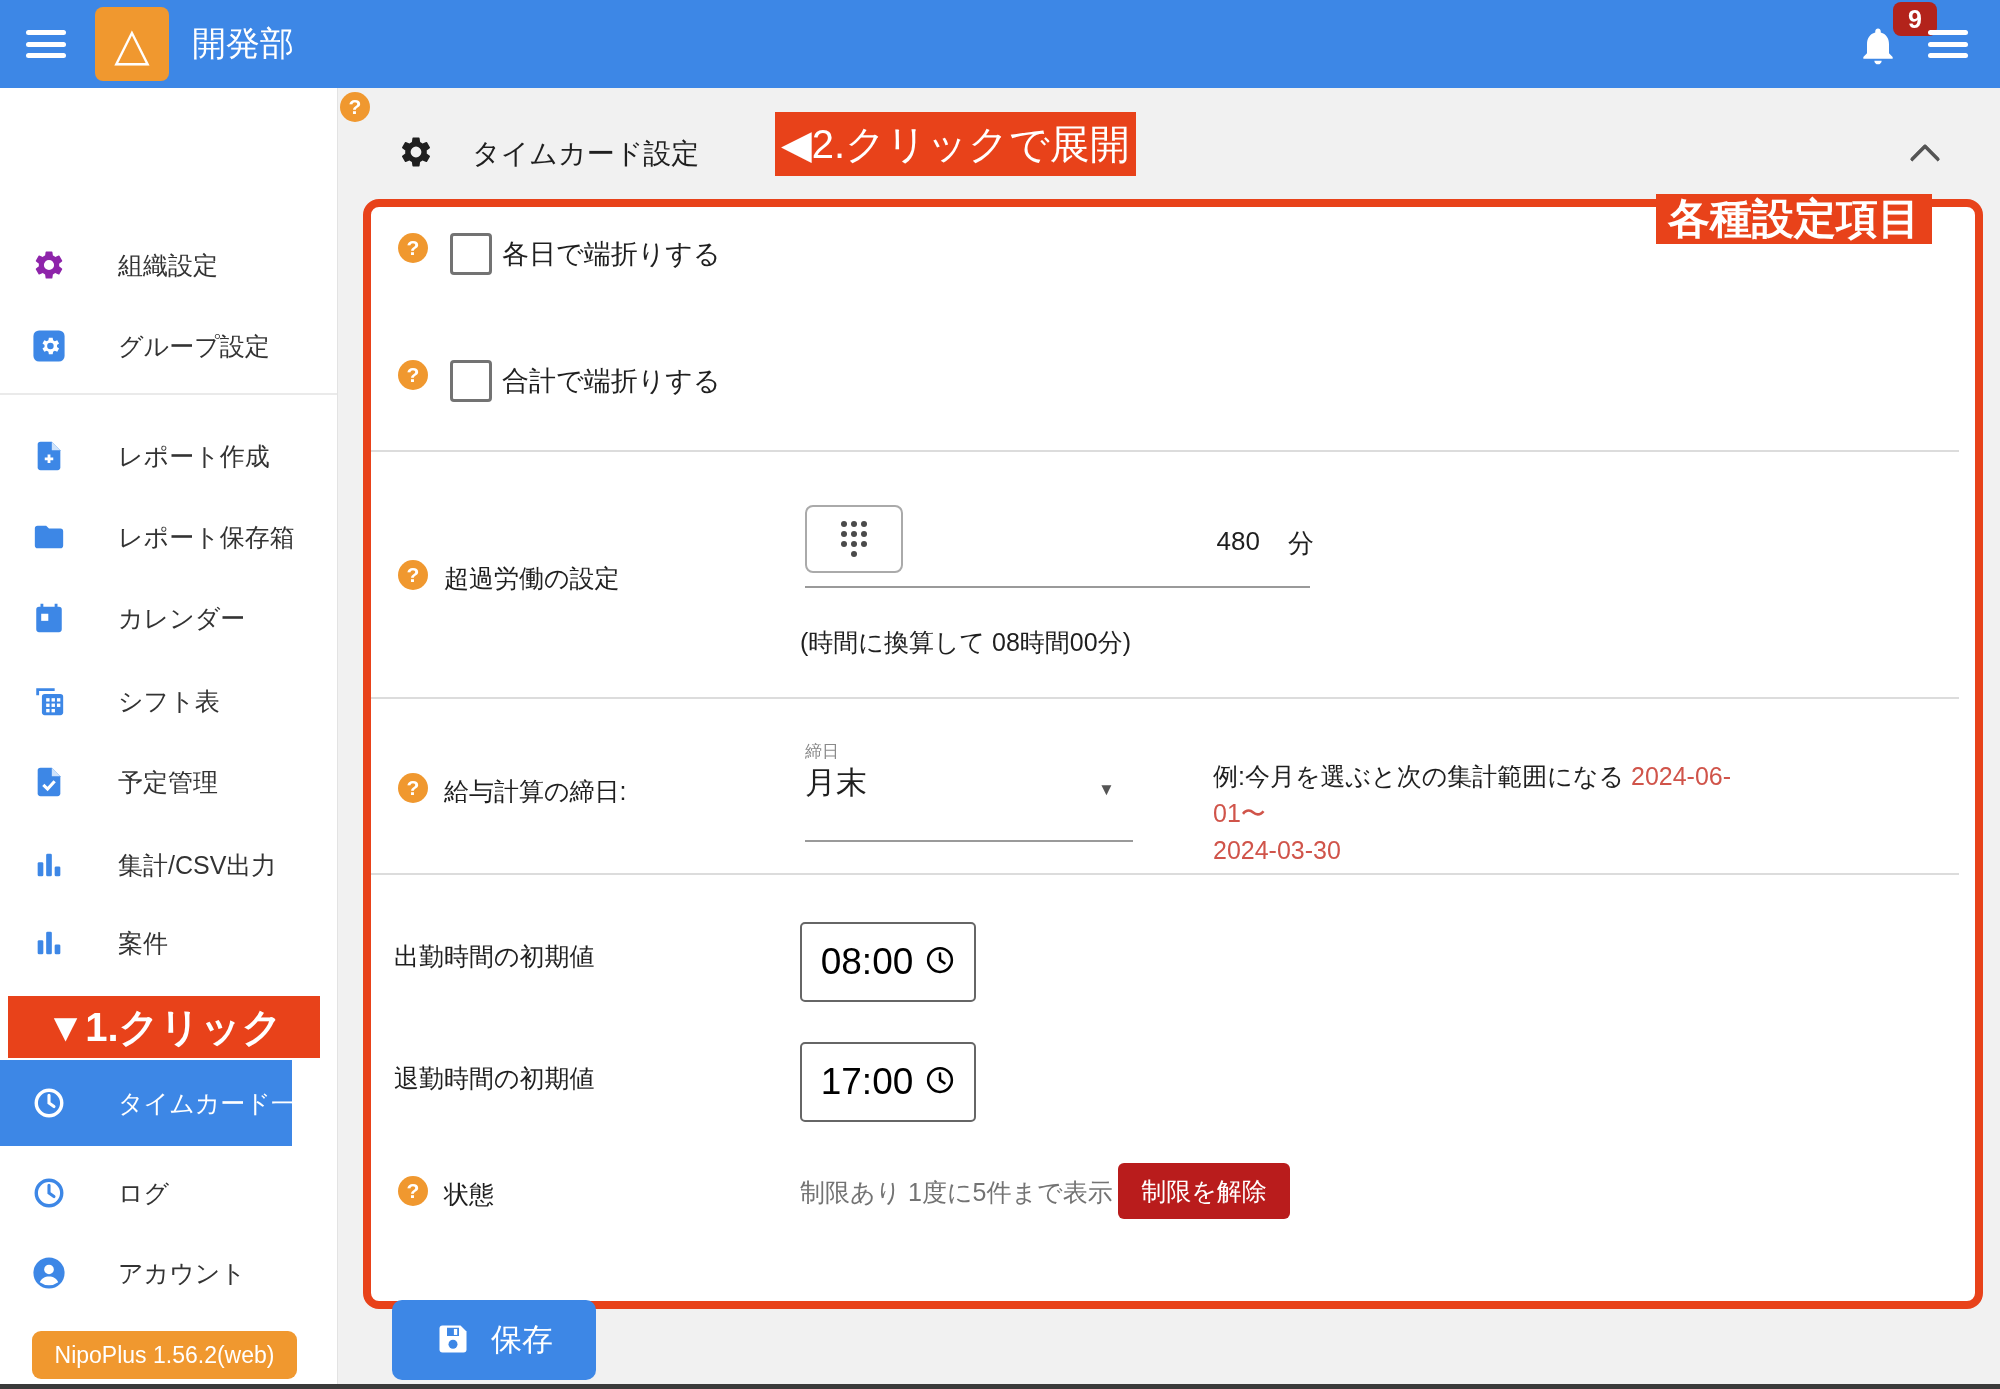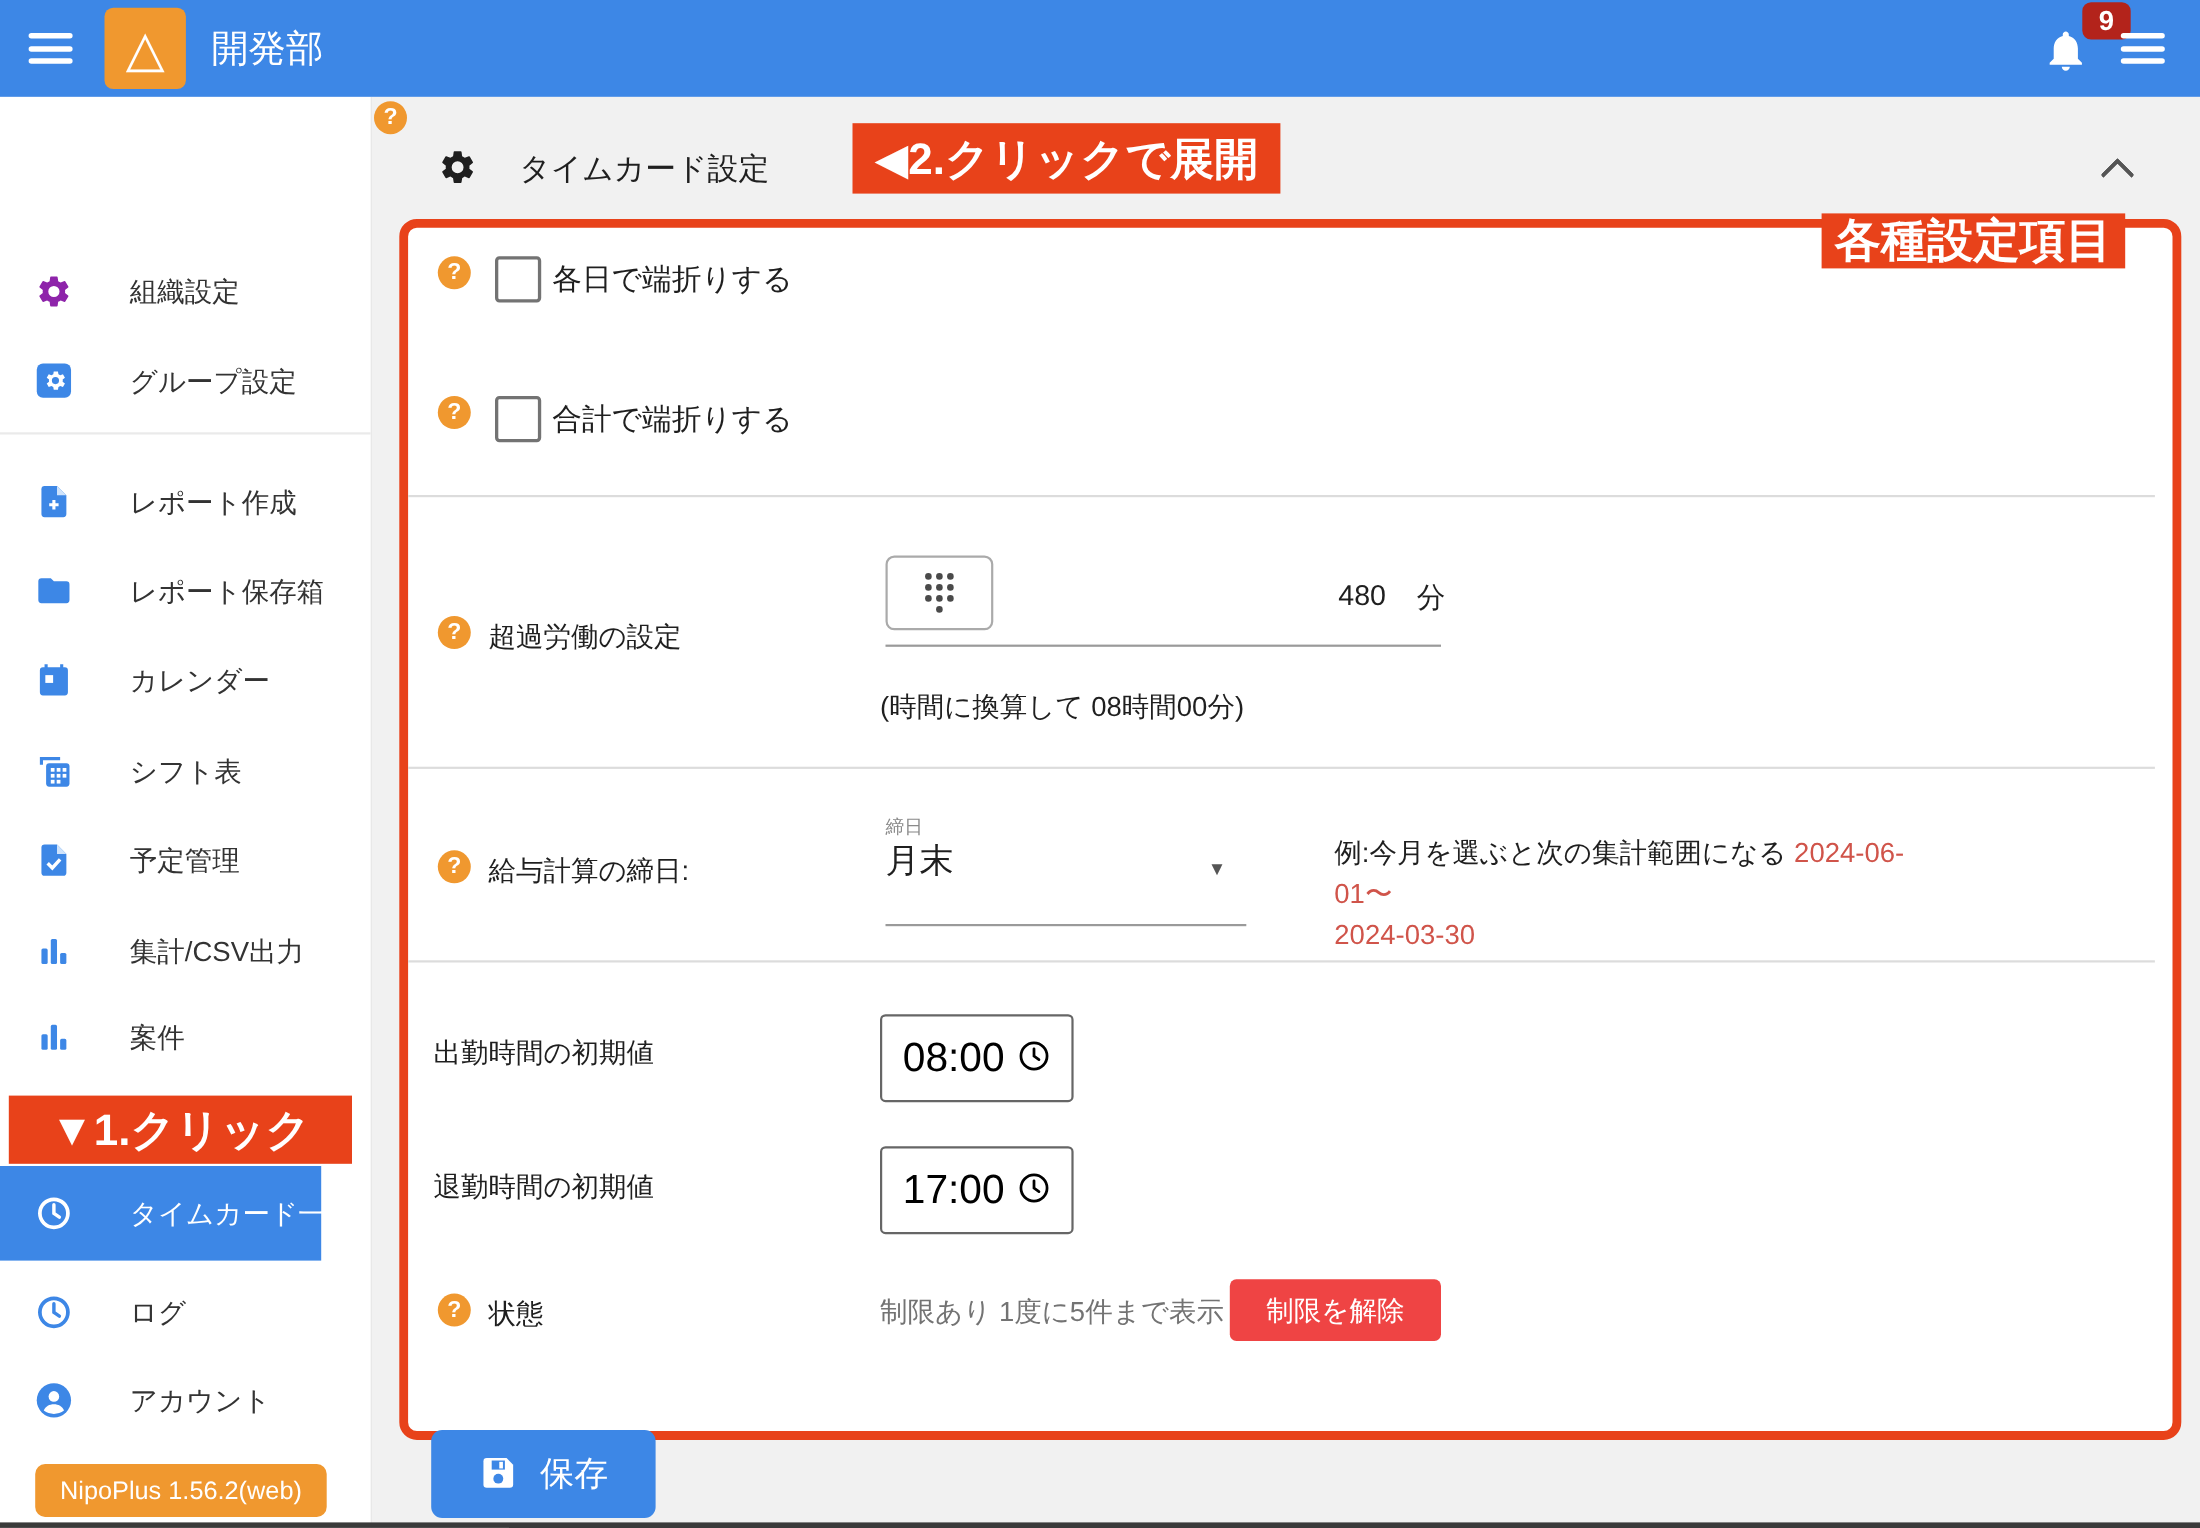--- a/index.html
+++ b/index.html
@@ -33,22 +33,22 @@
           font-size:40px;display:flex;align-items:center;justify-content:center;white-space:nowrap;z-index:12}
   .version-badge{left:32px;top:1243px;width:265px;height:48px;background:#f0982f;border-radius:9px;color:#fff;
                  font-size:23px;display:flex;align-items:center;justify-content:center;cursor:pointer}
 
   
   .help{width:30px;height:30px;border-radius:50%;background:#f0982f;color:#fff;font-size:21px;font-weight:bold;
         display:flex;align-items:center;justify-content:center;cursor:pointer}
   .help-top{left:340px;top:92px}
   .panel-gear{left:398px;top:134px;width:36px;height:36px}
   .panel-title{left:472px;top:134px;height:40px;display:flex;align-items:center;font-size:28px;color:#1f1f1f}
-  .annot2{left:775px;top:112px;height:64px;background:#e8421a;color:#fff;font-weight:bold;font-size:40px;
-          display:flex;align-items:center;padding:0 20px;white-space:nowrap;z-index:12}
+  .annot2{left:775px;top:112px;height:64px;background:#e8421a;color:#fff;font-weight:normal;font-size:40px;
+          display:flex;align-items:center;padding:0 6px;white-space:nowrap;z-index:12}
   .chevron-up{left:1908px;top:146px;width:34px;height:20px;cursor:pointer}
   .chevron-up:before{content:"";position:absolute;left:6px;top:2px;width:18px;height:18px;
         border-left:4px solid #555;border-top:4px solid #555;transform:rotate(45deg);border-radius:2px}
 
   
   .red-box{left:363px;top:199px;width:1604px;height:1094px;background:#fff;border:8px solid #e8421a;border-radius:16px;z-index:5}
   .annot3{left:1656px;top:194px;height:50px;background:#e8421a;color:#fff;font-weight:bold;font-size:42px;
           display:flex;align-items:center;padding:0 12px;white-space:nowrap;z-index:12}
   .card-div{position:absolute;left:371px;width:1588px;height:2px;background:#dcdcdc;z-index:6}
 
@@ -79,21 +79,21 @@
 
   
   .time-box{width:172px;height:76px;border:2px solid #666;border-radius:5px;background:#fff;
             display:flex;align-items:center;justify-content:center;gap:12px;cursor:text}
   .time-box .tval{font-size:37px;color:#000}
   .tb1{left:800px;top:922px}
   .tb2{left:800px;top:1042px}
 
   
   .status-text{left:800px;top:1176px;font-size:25px;color:#737373;white-space:nowrap}
-  .unlock-btn{left:1118px;top:1163px;width:192px;height:56px;background:#ef4444;border:none;border-radius:6px;
+  .unlock-btn{left:1118px;top:1163px;width:172px;height:56px;background:#b91c1c;border:none;border-radius:6px;
               color:#fff;font-size:25px;display:flex;align-items:center;justify-content:center;cursor:pointer}
 
   
   .save-btn{left:392px;top:1300px;width:204px;height:80px;background:#3d87e6;border:none;border-radius:10px;
             color:#fff;display:flex;align-items:center;justify-content:center;gap:20px;cursor:pointer;z-index:8}
   .save-btn .save-label{font-size:31px;color:#fff}
 
   .bottom-line{left:0;top:1384px;width:2000px;height:5px;background:#3a3a3a;z-index:40}
 </style>
 </head>

